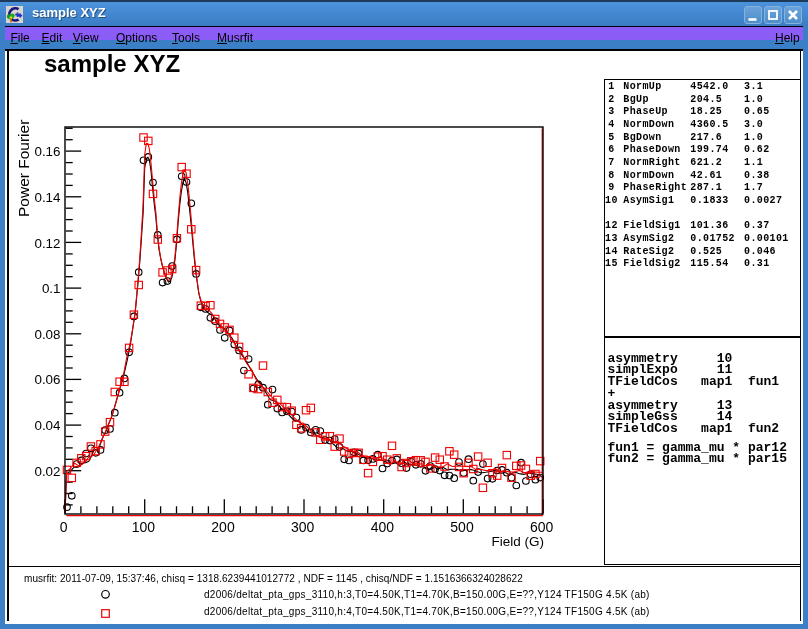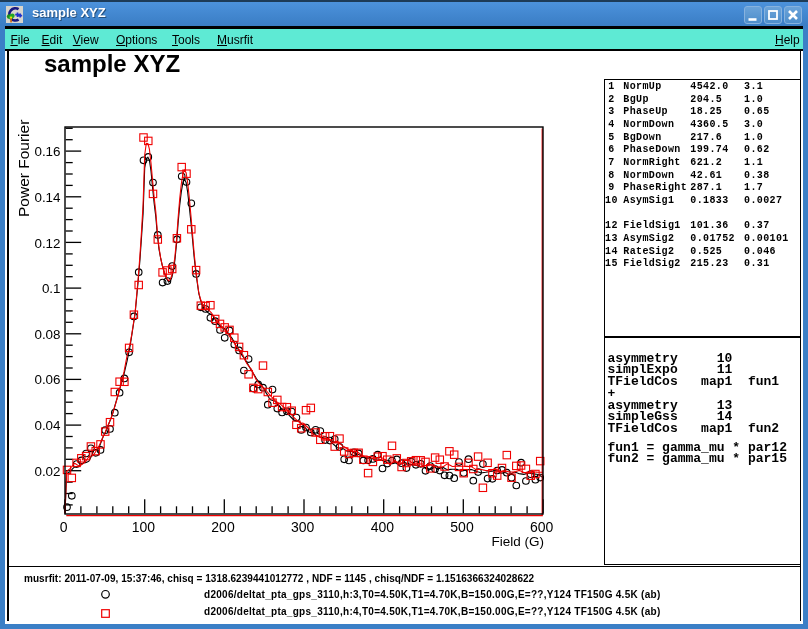--- a/index.html
+++ b/index.html
@@ -4,38 +4,38 @@
 body { width:808px; height:629px; position:relative; overflow:hidden;
        font-family:"Liberation Sans",sans-serif; background:#3b7fc6; }
 .titlebar { position:absolute; left:0; top:0; width:808px; height:26px;
   background:linear-gradient(#4c92dc,#3a7dc4);
   border-top:2px solid #1d3b58; }
 .ticon { position:absolute; left:6px; top:4px; width:17px; height:17px; background:#d4d0c8; }
 .ttext { position:absolute; left:32px; top:3px; font-size:13px; font-weight:bold;
   color:#fff; text-shadow:1px 1px 0 #26517e; }
 .wbtn { position:absolute; top:4px; width:18px; height:18px; border-radius:3px;
   background:linear-gradient(#6ba3d9,#4e8ecb); border:1px solid #87b2de; }
-.menubar { position:absolute; left:5px; top:26px; width:798px; height:23px;
-  background:#5eead4; border-top:3px solid #000000; }
+.menubar { position:absolute; left:5px; top:26px; width:798px; height:14px;
+  background:#8b5cf6; border-top:1px solid #000000; }
 .menubar span { position:absolute; top:4px; font-size:12px; color:#000; }
 .menubar u { text-decoration:underline; }
 .canvas { position:absolute; left:5px; top:49px; width:798px; height:575px; background:#fff; }
 .bline { position:absolute; background:#000; }
 .pbox { position:absolute; left:603.5px; top:79px; width:197px; height:258px;
   border:1px solid #000; }
 .tbox { position:absolute; left:603.5px; top:337px; width:197px; height:227.5px;
   border:1px solid #000; }
 .prow { position:absolute; left:0; width:197px; height:13px;
   font-family:"Liberation Mono",monospace; font-size:10px; font-weight:bold; letter-spacing:0.38px; }
 .prow span { position:absolute; }
 .pn { left:0; width:14px; text-align:center; }
 .pna { left:18.8px;font-family:Liberation Mono, monospace; } .pv { left:85.8px; } .pe { left:139.5px; }
 .tline { position:absolute; left:607.5px; font-family:"Liberation Mono",monospace;
   font-size:13px; font-weight:bold; white-space:pre; }
-.sline { position:absolute; font-size:10px; font-weight:bold; white-space:pre; }
+.sline { position:absolute; font-size:10px; font-weight:normal; white-space:pre; }
 </style></head>
 <body>
 <div class="titlebar">
  <div class="ticon">
   <svg width="17" height="17" viewBox="0 0 17 17">
    <rect width="17" height="17" fill="#d8d5cd"></rect>
    <path d="M12.6 3.1 A6.1 6.1 0 1 0 12.6 13.6" fill="none" stroke="#191980" stroke-width="2.7"></path>
    <path d="M9.2 8.7 h4.6 M11.5 6.4 v4.6 M12.2 9.6 h4 M14.2 7.6 v4" stroke="#2233cc" stroke-width="1.7"></path>
    <circle cx="3.2" cy="10.6" r="2.4" fill="#1d8f1d"></circle>
    <circle cx="6.3" cy="9.8" r="2.4" fill="#24a524"></circle>
@@ -444,21 +444,21 @@
     </div>
 <div class="prow" style="top:165.7px">
       <span class="pn">14</span>
       <span class="pna">RateSig2</span>
       <span class="pv">0.525</span>
       <span class="pe">0.046</span>
     </div>
 <div class="prow" style="top:178.3px">
       <span class="pn">15</span>
       <span class="pna">FieldSig2</span>
-      <span class="pv">215.23</span>
+      <span class="pv">115.54</span>
       <span class="pe">0.31</span>
     </div>
 </div>
 <div class="tbox"></div>
 <div class="tline" style="top:350.5px">asymmetry&nbsp;&nbsp;&nbsp;&nbsp;&nbsp;10</div>
 <div class="tline" style="top:362.2px">simplExpo&nbsp;&nbsp;&nbsp;&nbsp;&nbsp;11</div>
 <div class="tline" style="top:374.0px">TFieldCos&nbsp;&nbsp;&nbsp;map1&nbsp;&nbsp;fun1</div>
 <div class="tline" style="top:385.8px">+</div>
 <div class="tline" style="top:397.5px">asymmetry&nbsp;&nbsp;&nbsp;&nbsp;&nbsp;13</div>
 <div class="tline" style="top:409.2px">simpleGss&nbsp;&nbsp;&nbsp;&nbsp;&nbsp;14</div>

